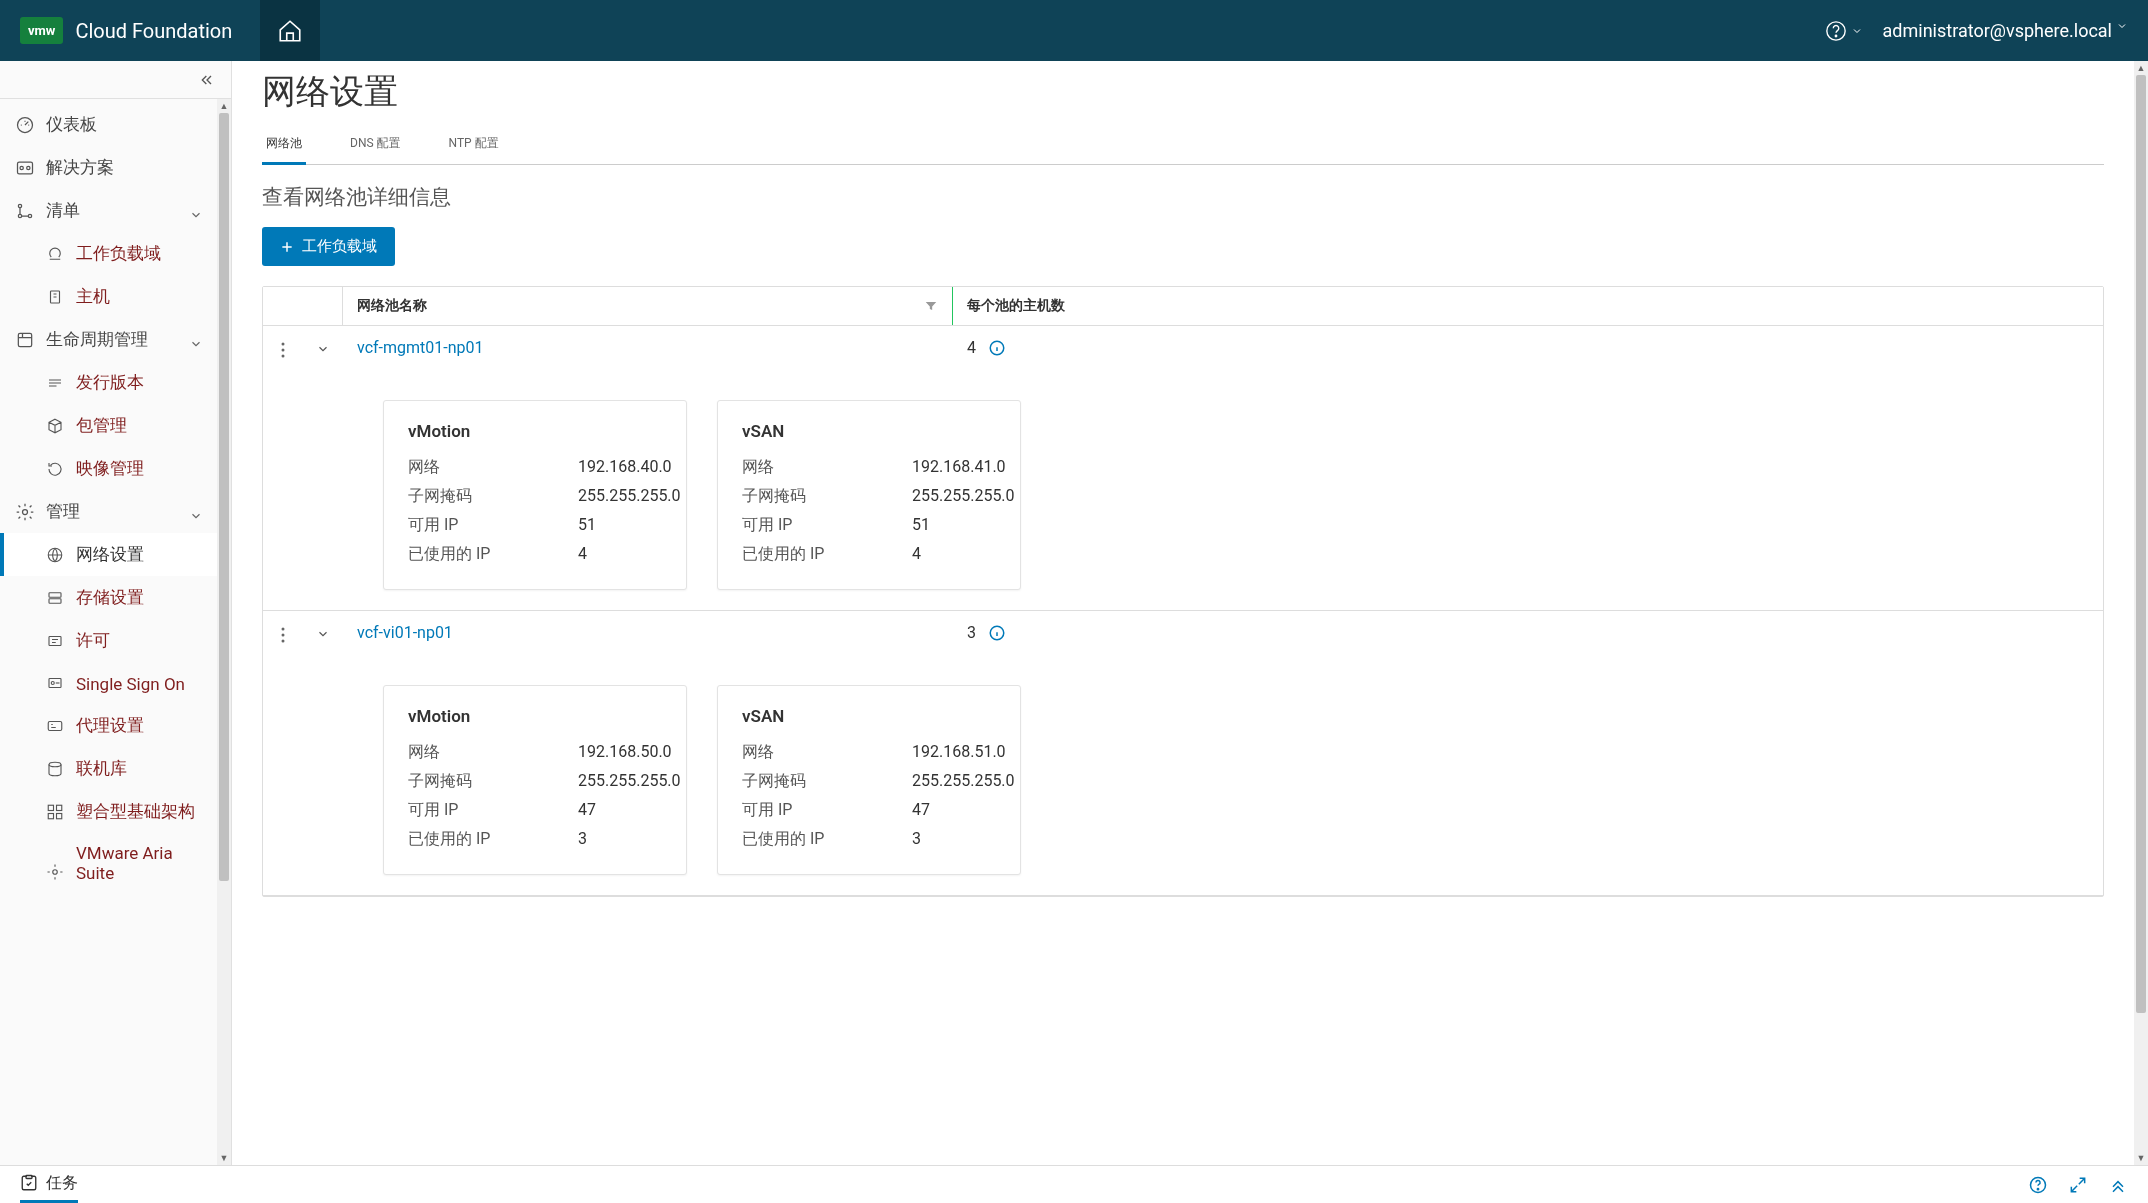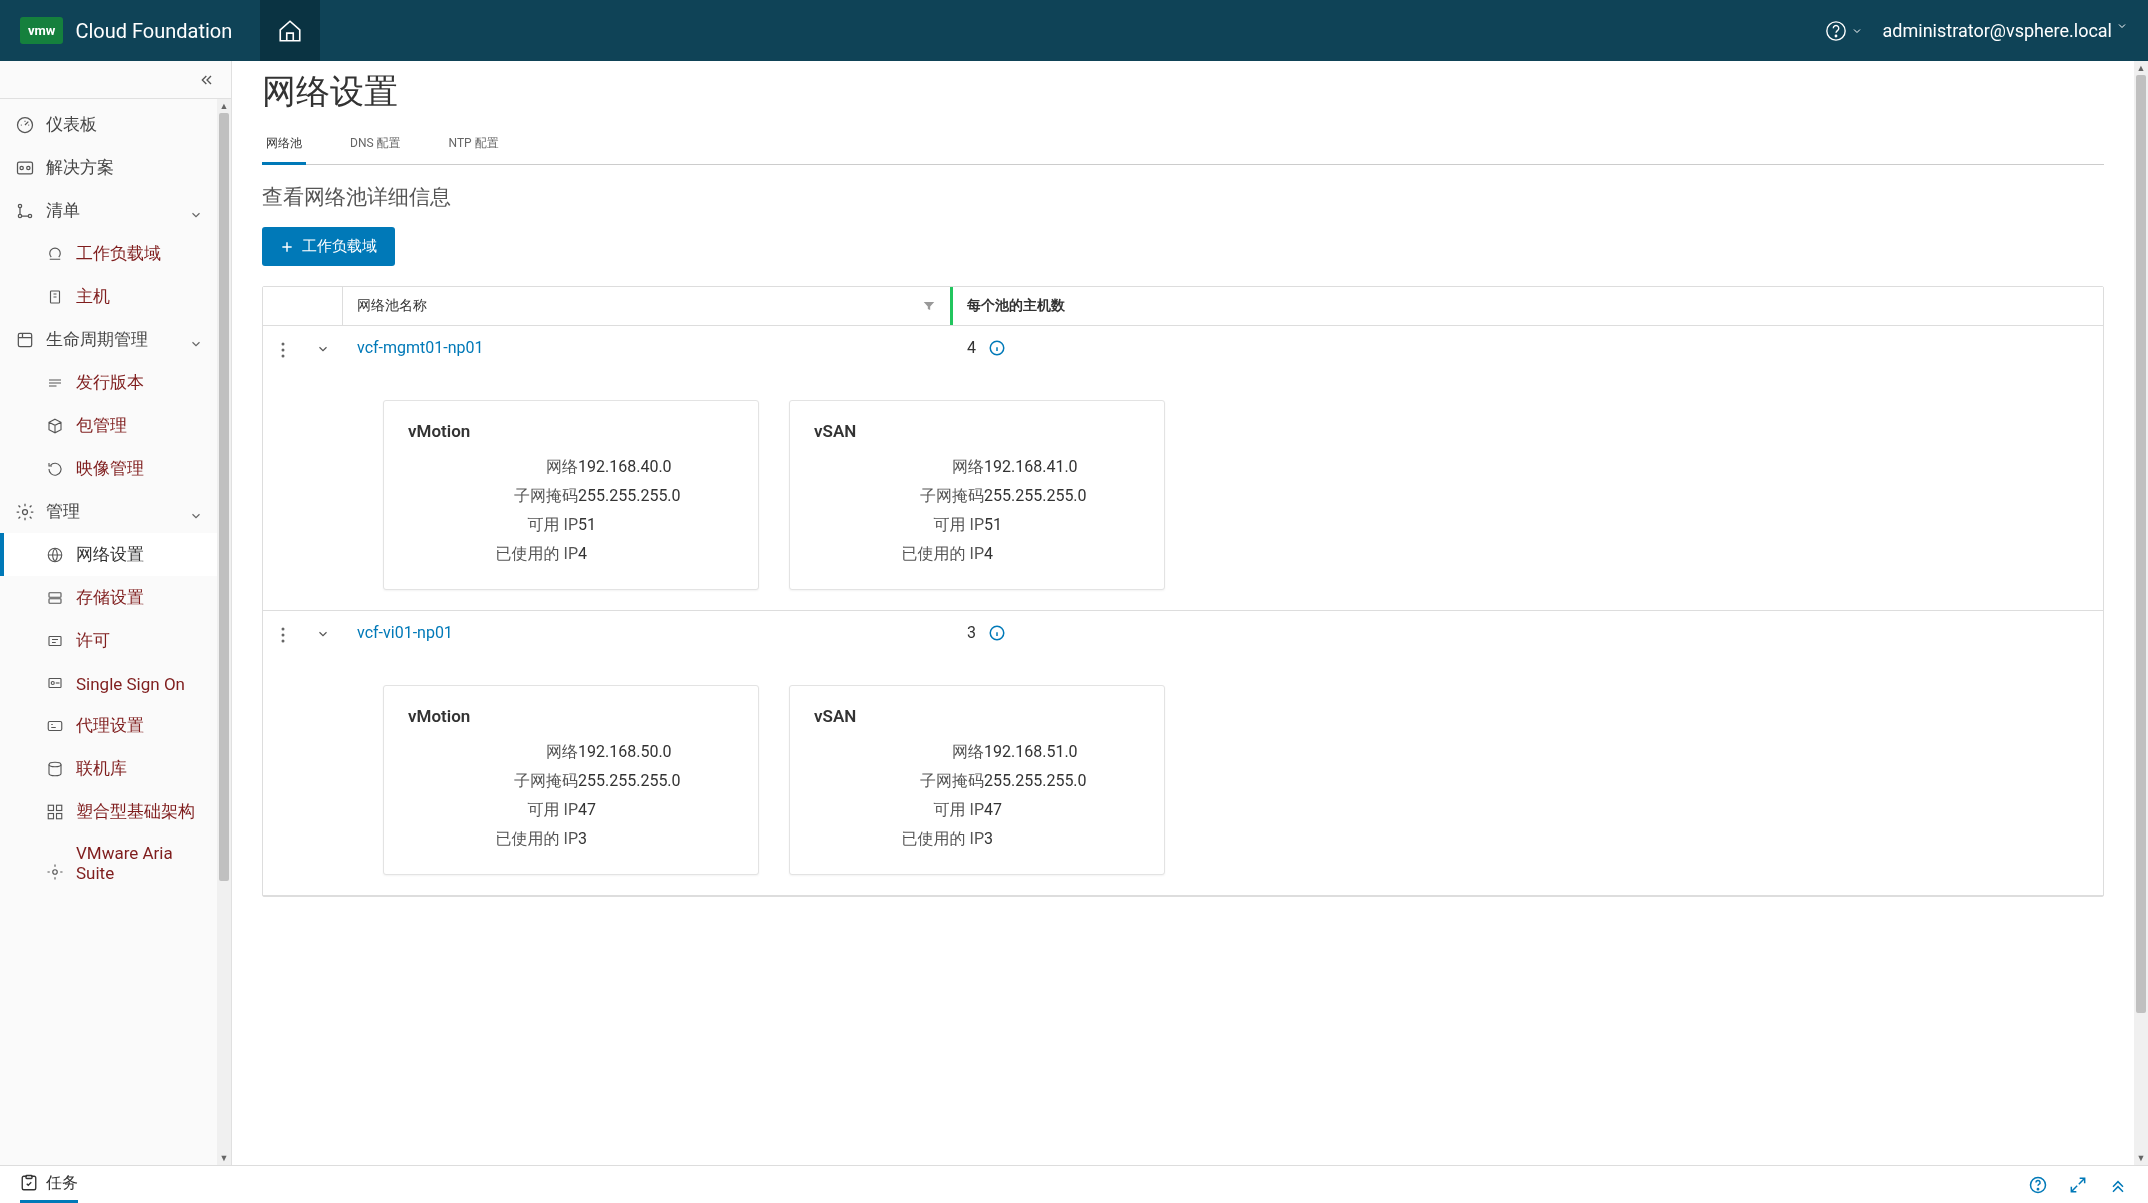--- a/index.html
+++ b/index.html
@@ -33,34 +33,34 @@
 .page-title { font-size: 34px; font-weight: 300; color: #333; margin-bottom: 12px; }
 .tabs { display: flex; border-bottom: 1px solid #ccc; gap: 40px; margin-bottom: 18px; }
 .tab { padding: 8px 4px 10px 4px; font-size: 12px; color: #666; cursor: pointer; border-bottom: 3px solid transparent; margin-bottom: -1px; }
 .tab.active { color: #333; border-bottom-color: #0079b8; font-weight: 500; }
 .subtitle { font-size: 21px; color: #555; margin-bottom: 16px; }
 .create-btn { background: #0079b8; color: #fff; border: none; padding: 10px 18px; font-size: 15px; border-radius: 3px; cursor: pointer; display: flex; align-items: center; gap: 8px; margin-bottom: 20px; }
 
 .pool-table { border: 1px solid #ddd; border-radius: 2px; }
 .table-header { display: flex; border-bottom: 1px solid #ddd; background: #fff; }
 .th-actions { width: 80px; border-right: 1px solid #ddd; }
-.th-name { flex: 0 0 610px; padding: 10px 14px; font-size: 14px; font-weight: 400; color: #333; border-right: 3px solid #22c55e; display: flex; align-items: center; justify-content: space-between; }
+.th-name { flex: 0 0 610px; padding: 10px 14px; font-size: 14px; font-weight: 700; color: #333; border-right: 1px solid #22c55e; display: flex; align-items: center; justify-content: space-between; }
 .th-hosts { flex: 1; padding: 10px 14px; font-size: 14px; font-weight: 600; color: #333; }
 
 .pool-row { border-bottom: 1px solid #ddd; }
 .pool-row-head { display: flex; align-items: flex-start; padding: 12px 0; justify-content: center; }
 .row-actions { width: 40px; display: flex; justify-content: center; padding-top: 4px; }
 .row-toggle { width: 40px; display: flex; justify-content: center; padding-top: 4px; }
 .pool-name { flex: 0 0 610px; padding: 0 14px; color: #0079b8; font-size: 16px; }
 .pool-hosts { flex: 1; padding: 0 14px; display: flex; align-items: center; gap: 12px; font-size: 16px; color: #333; }
 
 .pool-details { display: flex; gap: 30px; padding: 30px 0 20px 120px; }
-.detail-card { background: #fff; border: 1px solid #e3e3e3; border-radius: 3px; padding: 20px 24px; width: 376px; box-shadow: 0 1px 2px rgba(0,0,0,0.05); }
+.detail-card { background: #fff; border: 1px solid #e3e3e3; border-radius: 3px; padding: 20px 24px; width: 304px; box-shadow: 0 1px 2px rgba(0,0,0,0.05); }
 .card-title { font-size: 17px; font-weight: 600; color: #333; margin-bottom: 12px; }
-.card-row { display: flex; padding: 4px 0; font-size: 16px; text-align: right; }
+.card-row { display: flex; padding: 4px 0; font-size: 16px; }
 .card-label { flex: 0 0 170px; color: #555; }
 .card-value { color: #333; }
 
 .footer { height: 38px; border-top: 1px solid #ddd; display: flex; align-items: center; padding: 0 20px; background: #fff; }
 .tasks { display: flex; align-items: center; gap: 8px; font-size: 16px; color: #333; border-bottom: 3px solid #0079b8; padding-bottom: 6px; margin-top: 6px;}
 .footer-right { margin-left: auto; display: flex; gap: 20px; }
 .footer-icon { color: #0079b8; cursor: pointer; }
 
 svg { display: block; }
 .filter-icon { color: #999; }

